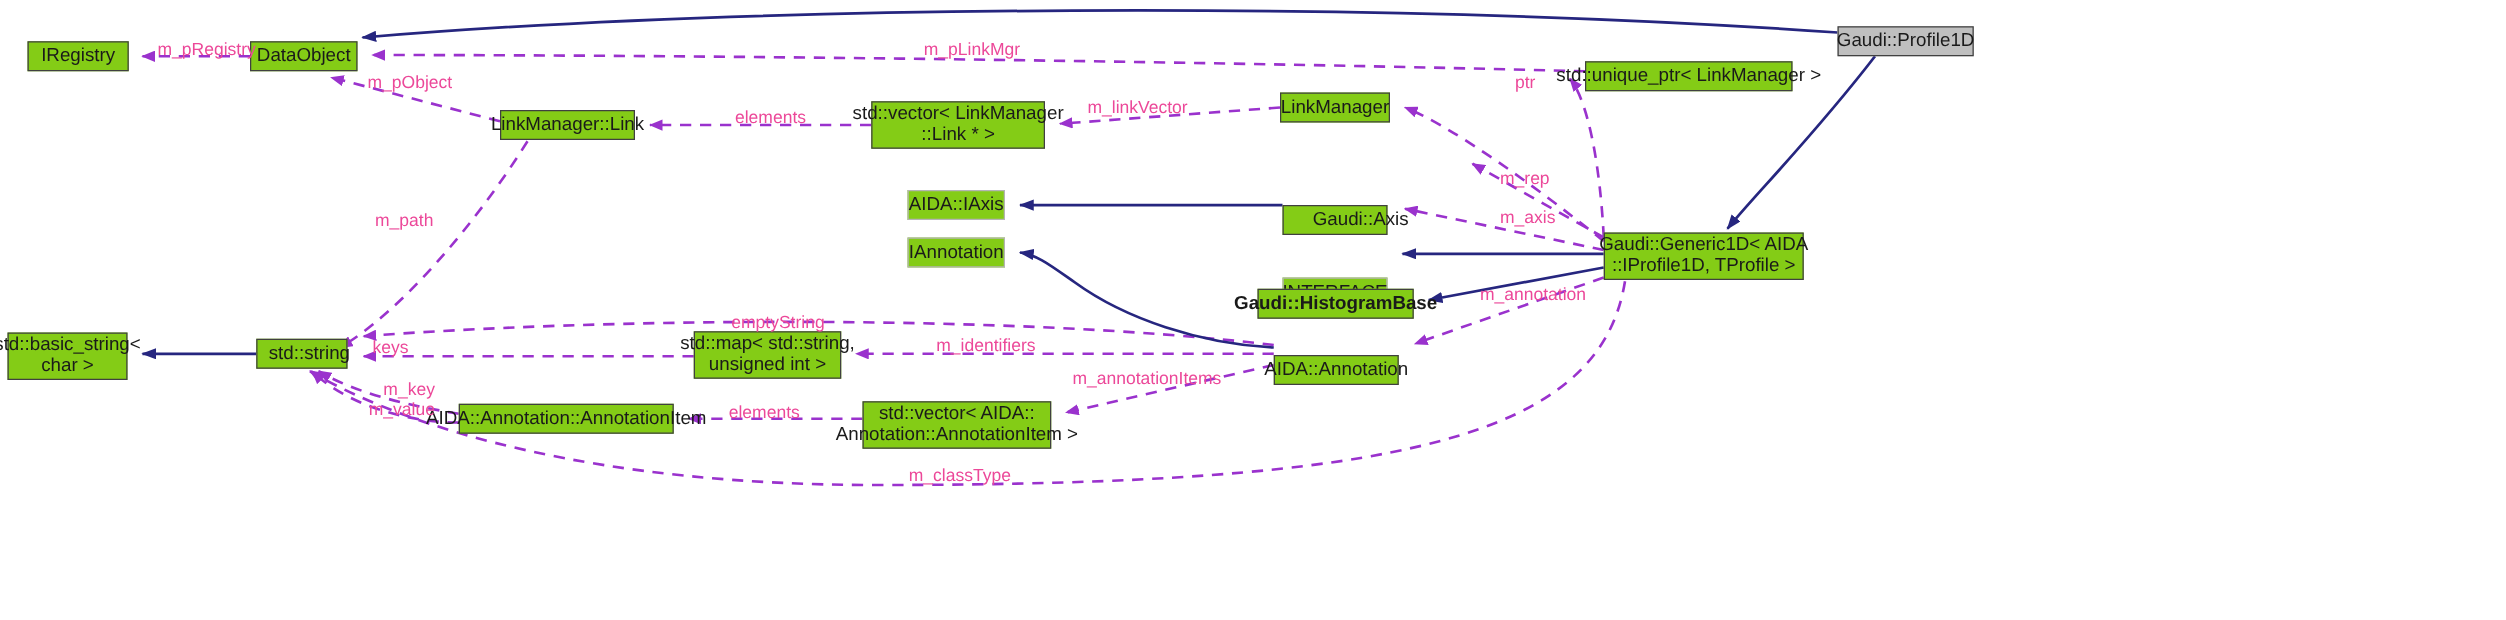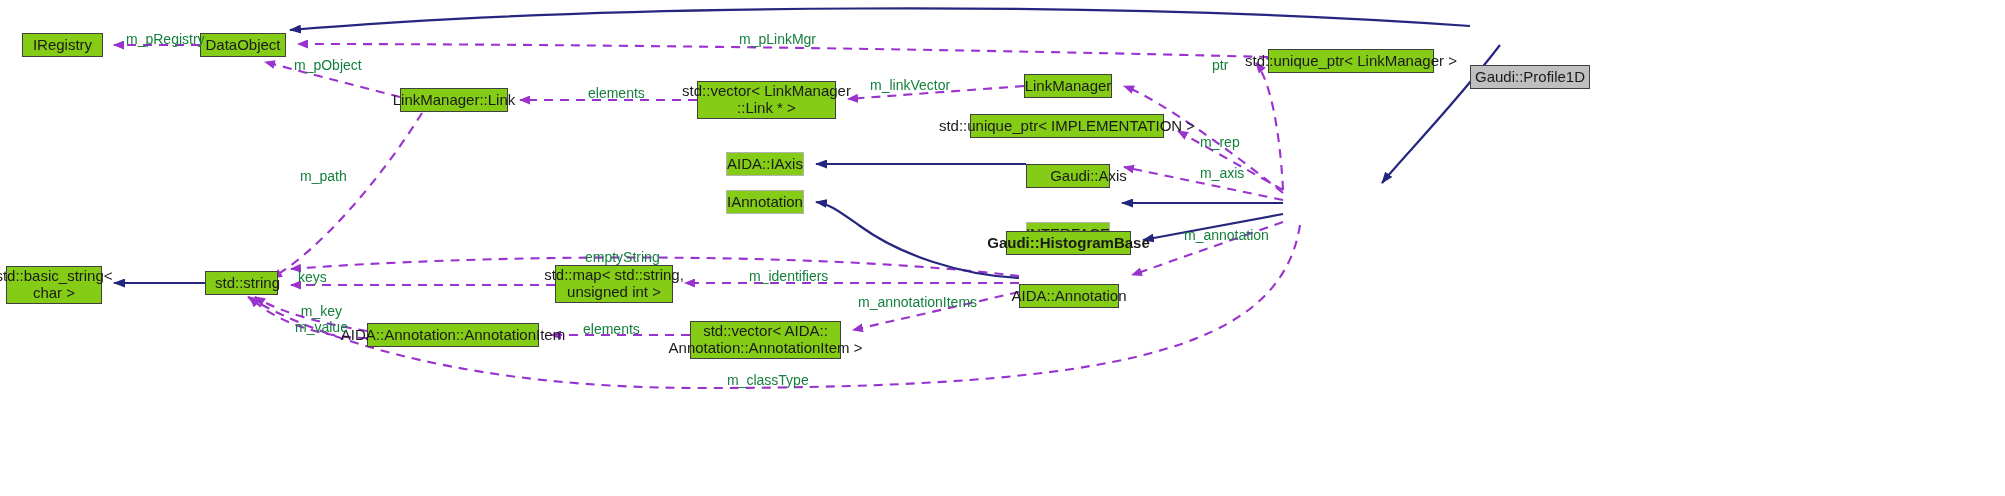--- a/index.html
+++ b/index.html
@@ -43,26 +43,26 @@
   .node.thin {
     border: 1px solid #b4b4b4;
   }
   .node.current {
     background: #bfbfbf;
     border: 1px solid #404040;
   }
   .edge-label {
     position: absolute;
     font-size: 14px;
-    color: #15803d;
+    color: #ec4899;
     white-space: pre;
     background: transparent;
     z-index: 6;
     line-height: 1.15;
-    text-align: center;
+    text-align: right;
   }
 </style>
 </head>
 <body>
 
 <div id="canvas">
 
   <svg id="edges" viewBox="0 0 2005 496" xmlns="http://www.w3.org/2000/svg">
     <defs>
       <marker id="ah-purple" markerWidth="11" markerHeight="9" refX="10" refY="4.5" orient="auto" markerUnits="userSpaceOnUse">
@@ -178,26 +178,27 @@
     </g>
   </svg>
 
   <div class="node" id="n-iregistry" style="left: 22px; top: 33px; width: 81px; height: 24px;">IRegistry</div>
   <div class="node" id="n-dataobject" style="left: 200px; top: 33px; width: 86px; height: 24px;">DataObject</div>
   <div class="node" id="n-linkmanagerlink" style="left: 400px; top: 88px; width: 108px; height: 24px;">LinkManager::Link</div>
   <div class="node" id="n-vectorlink" style="left: 697px; top: 81px; width: 139px; height: 38px;">std::vector&lt; LinkManager
 ::Link * &gt;</div>
   <div class="node" id="n-linkmanager" style="left: 1024px; top: 74px; width: 88px; height: 24px;">LinkManager</div>
   <div class="node" id="n-uniqueptrlinkmgr" style="left: 1268px; top: 49px; width: 166px; height: 24px;">std::unique_ptr&lt; LinkManager &gt;</div>
-  <div class="node current" id="n-profile1d" style="left: 1470px; top: 21px; width: 120px; height: 24px; margin-top: 44px;">Gaudi::Profile1D</div>
-  <div class="node" id="n-uniqueptrimpl" style="left: 970px; top: 114px; width: 194px; height: 24px;">std::unique_ptr&lt; IMPLEMENTATION &gt;</div>
+  <div class="node current" id="n-profile1d" style="left: 1470px; top: 21px; width: 109px; height: 24px;">Gaudi::Profile1D</div>
   <div class="node thin" id="n-iaxis" style="left: 726px; top: 152px; width: 78px; height: 24px;">AIDA::IAxis</div>
   <div class="node" id="n-gaudiaxis" style="left: 1026px; top: 164px; width: 84px; height: 24px; padding-left: 41px;">Gaudi::Axis</div>
   <div class="node thin" id="n-iannotation" style="left: 726px; top: 190px; width: 78px; height: 24px;">IAnnotation</div>
   <div class="node thin" id="n-interface" style="left: 1026px; top: 191px; width: 84px; height: 24px; margin-top: 31px;">INTERFACE</div>
+  <div class="node" id="n-generic1d" style="left: 1283px; top: 186px; width: 160px; height: 38px;">Gaudi::Generic1D&lt; AIDA
+::IProfile1D, TProfile &gt;</div>
   <div class="node" id="n-histogrambase" style="left: 1006px; top: 231px; width: 125px; height: 24px; font-weight: bold;">Gaudi::HistogramBase</div>
   <div class="node" id="n-basicstring" style="left: 6px; top: 266px; width: 96px; height: 38px;">std::basic_string&lt;
 char &gt;</div>
   <div class="node" id="n-stdstring" style="left: 205px; top: 271px; width: 73px; height: 24px; padding-left: 12px;">std::string</div>
   <div class="node" id="n-mapstring" style="left: 555px; top: 265px; width: 118px; height: 38px;">std::map&lt; std::string,
 unsigned int &gt;</div>
   <div class="node" id="n-annotation" style="left: 1019px; top: 284px; width: 100px; height: 24px;">AIDA::Annotation</div>
   <div class="node" id="n-annotationitem" style="left: 367px; top: 323px; width: 172px; height: 24px;">AIDA::Annotation::AnnotationItem</div>
   <div class="node" id="n-vectorannotitem" style="left: 690px; top: 321px; width: 151px; height: 38px;">std::vector&lt; AIDA::
 Annotation::AnnotationItem &gt;</div>

